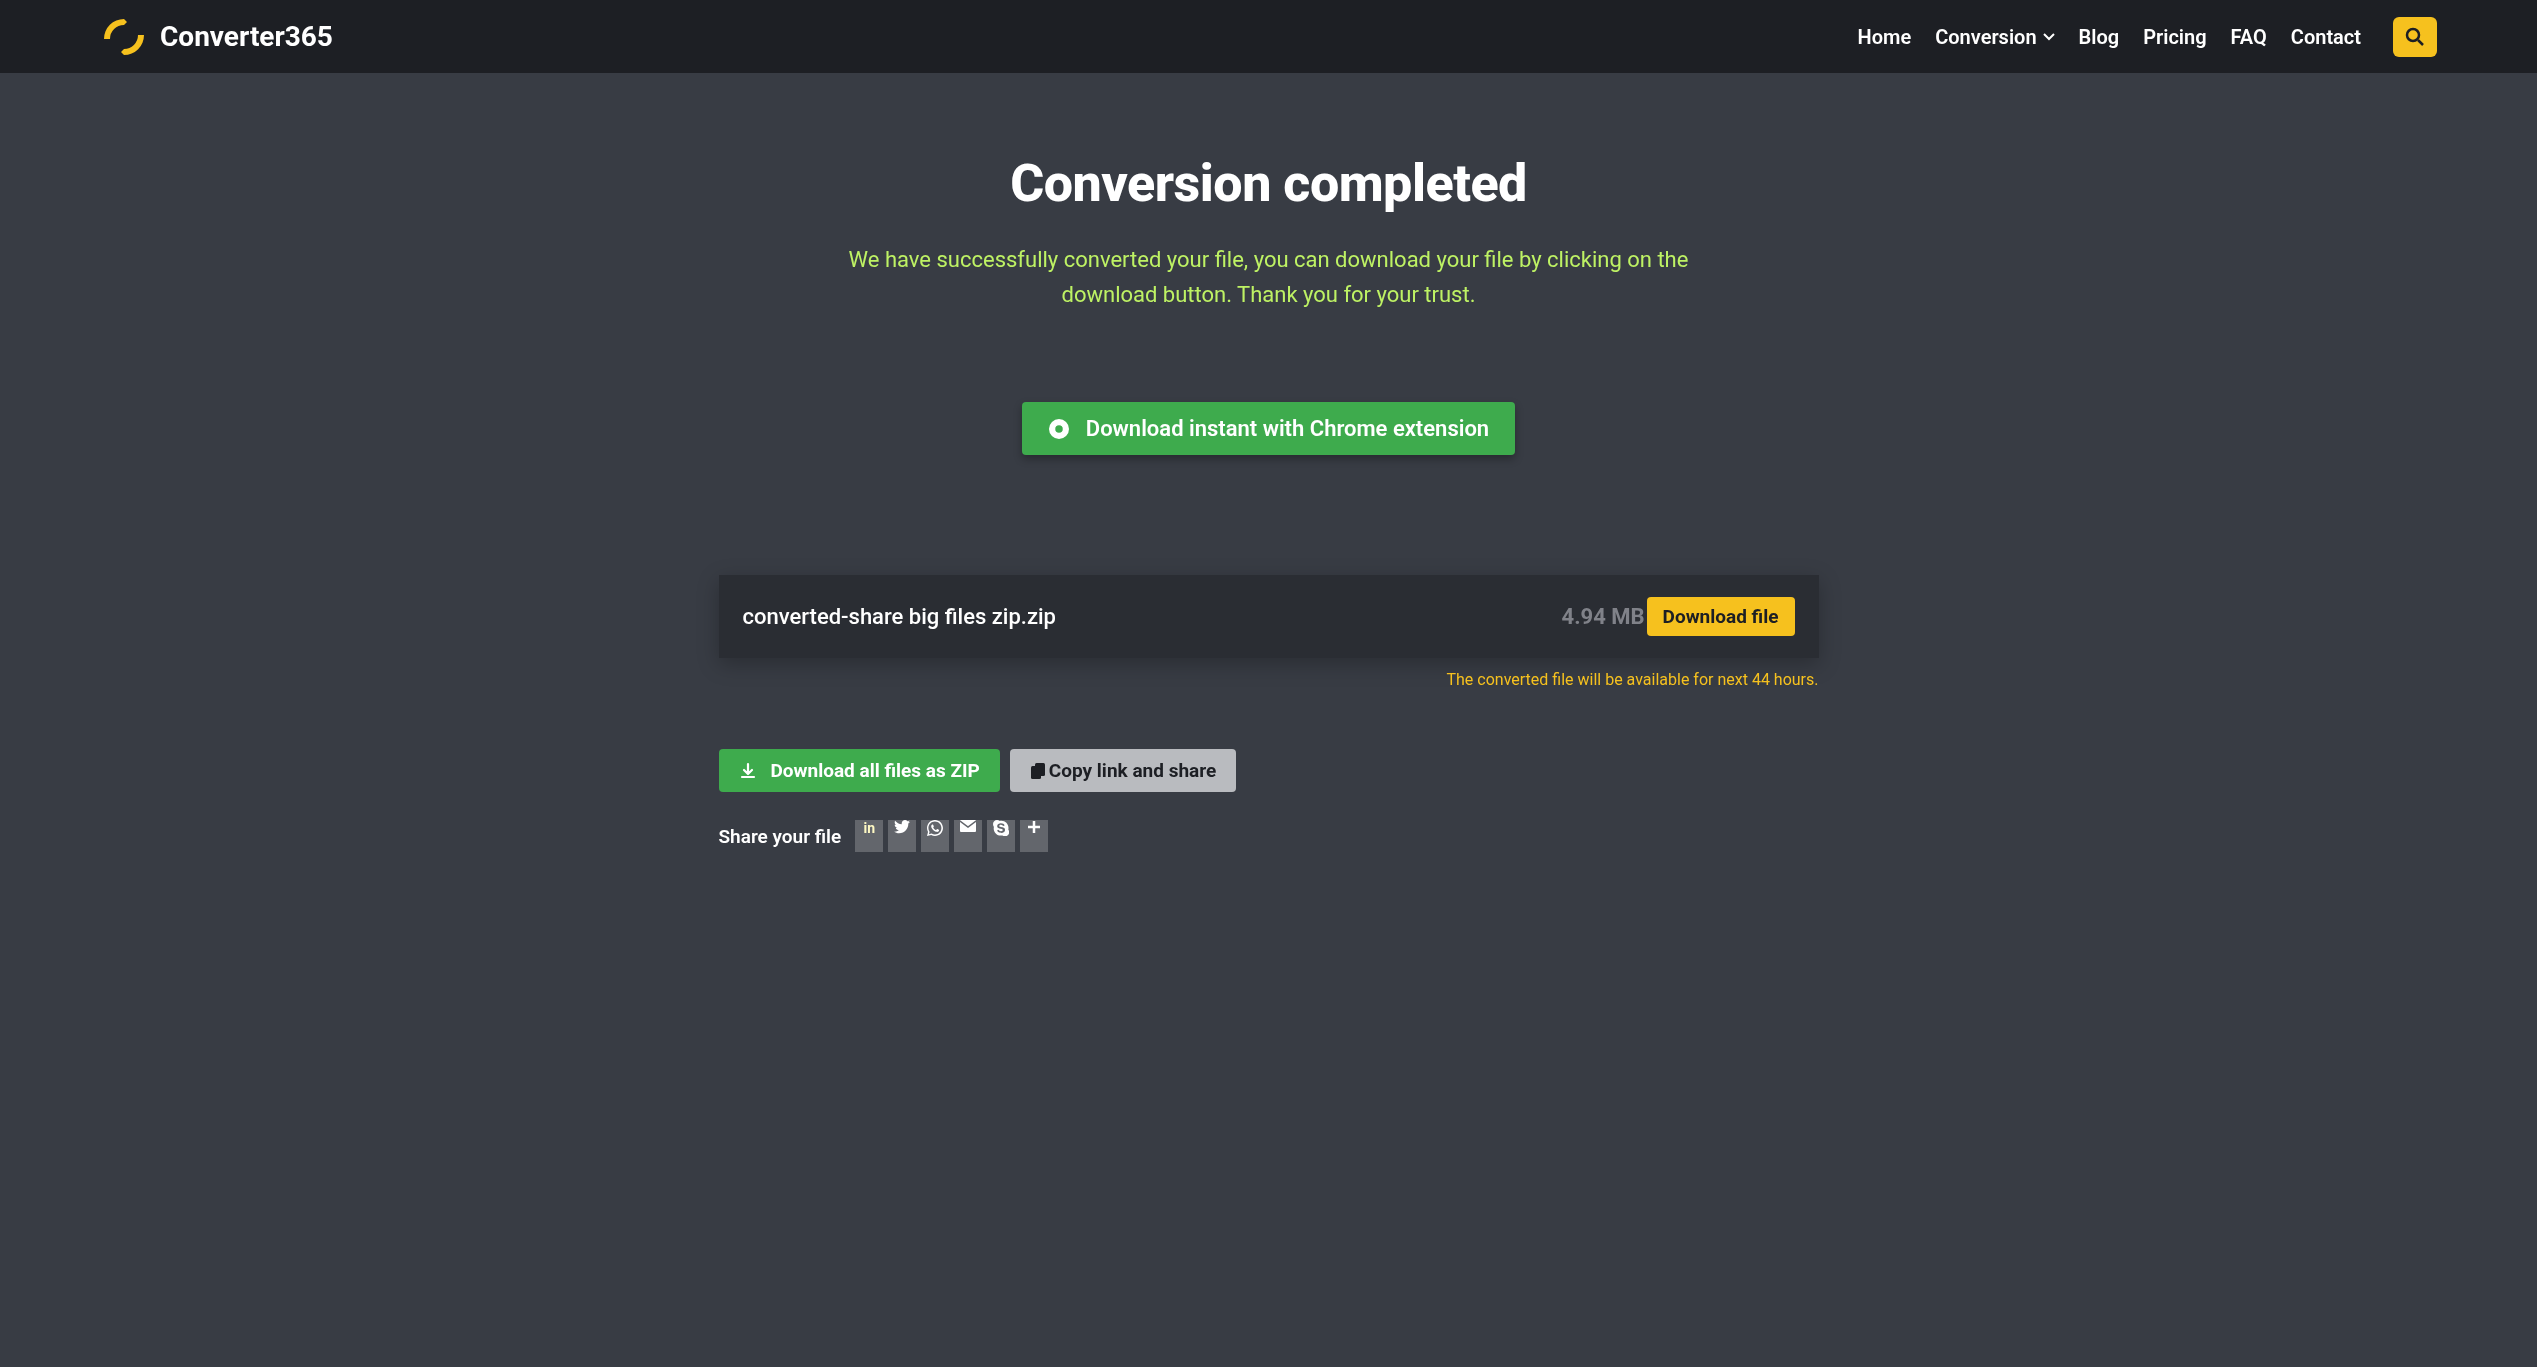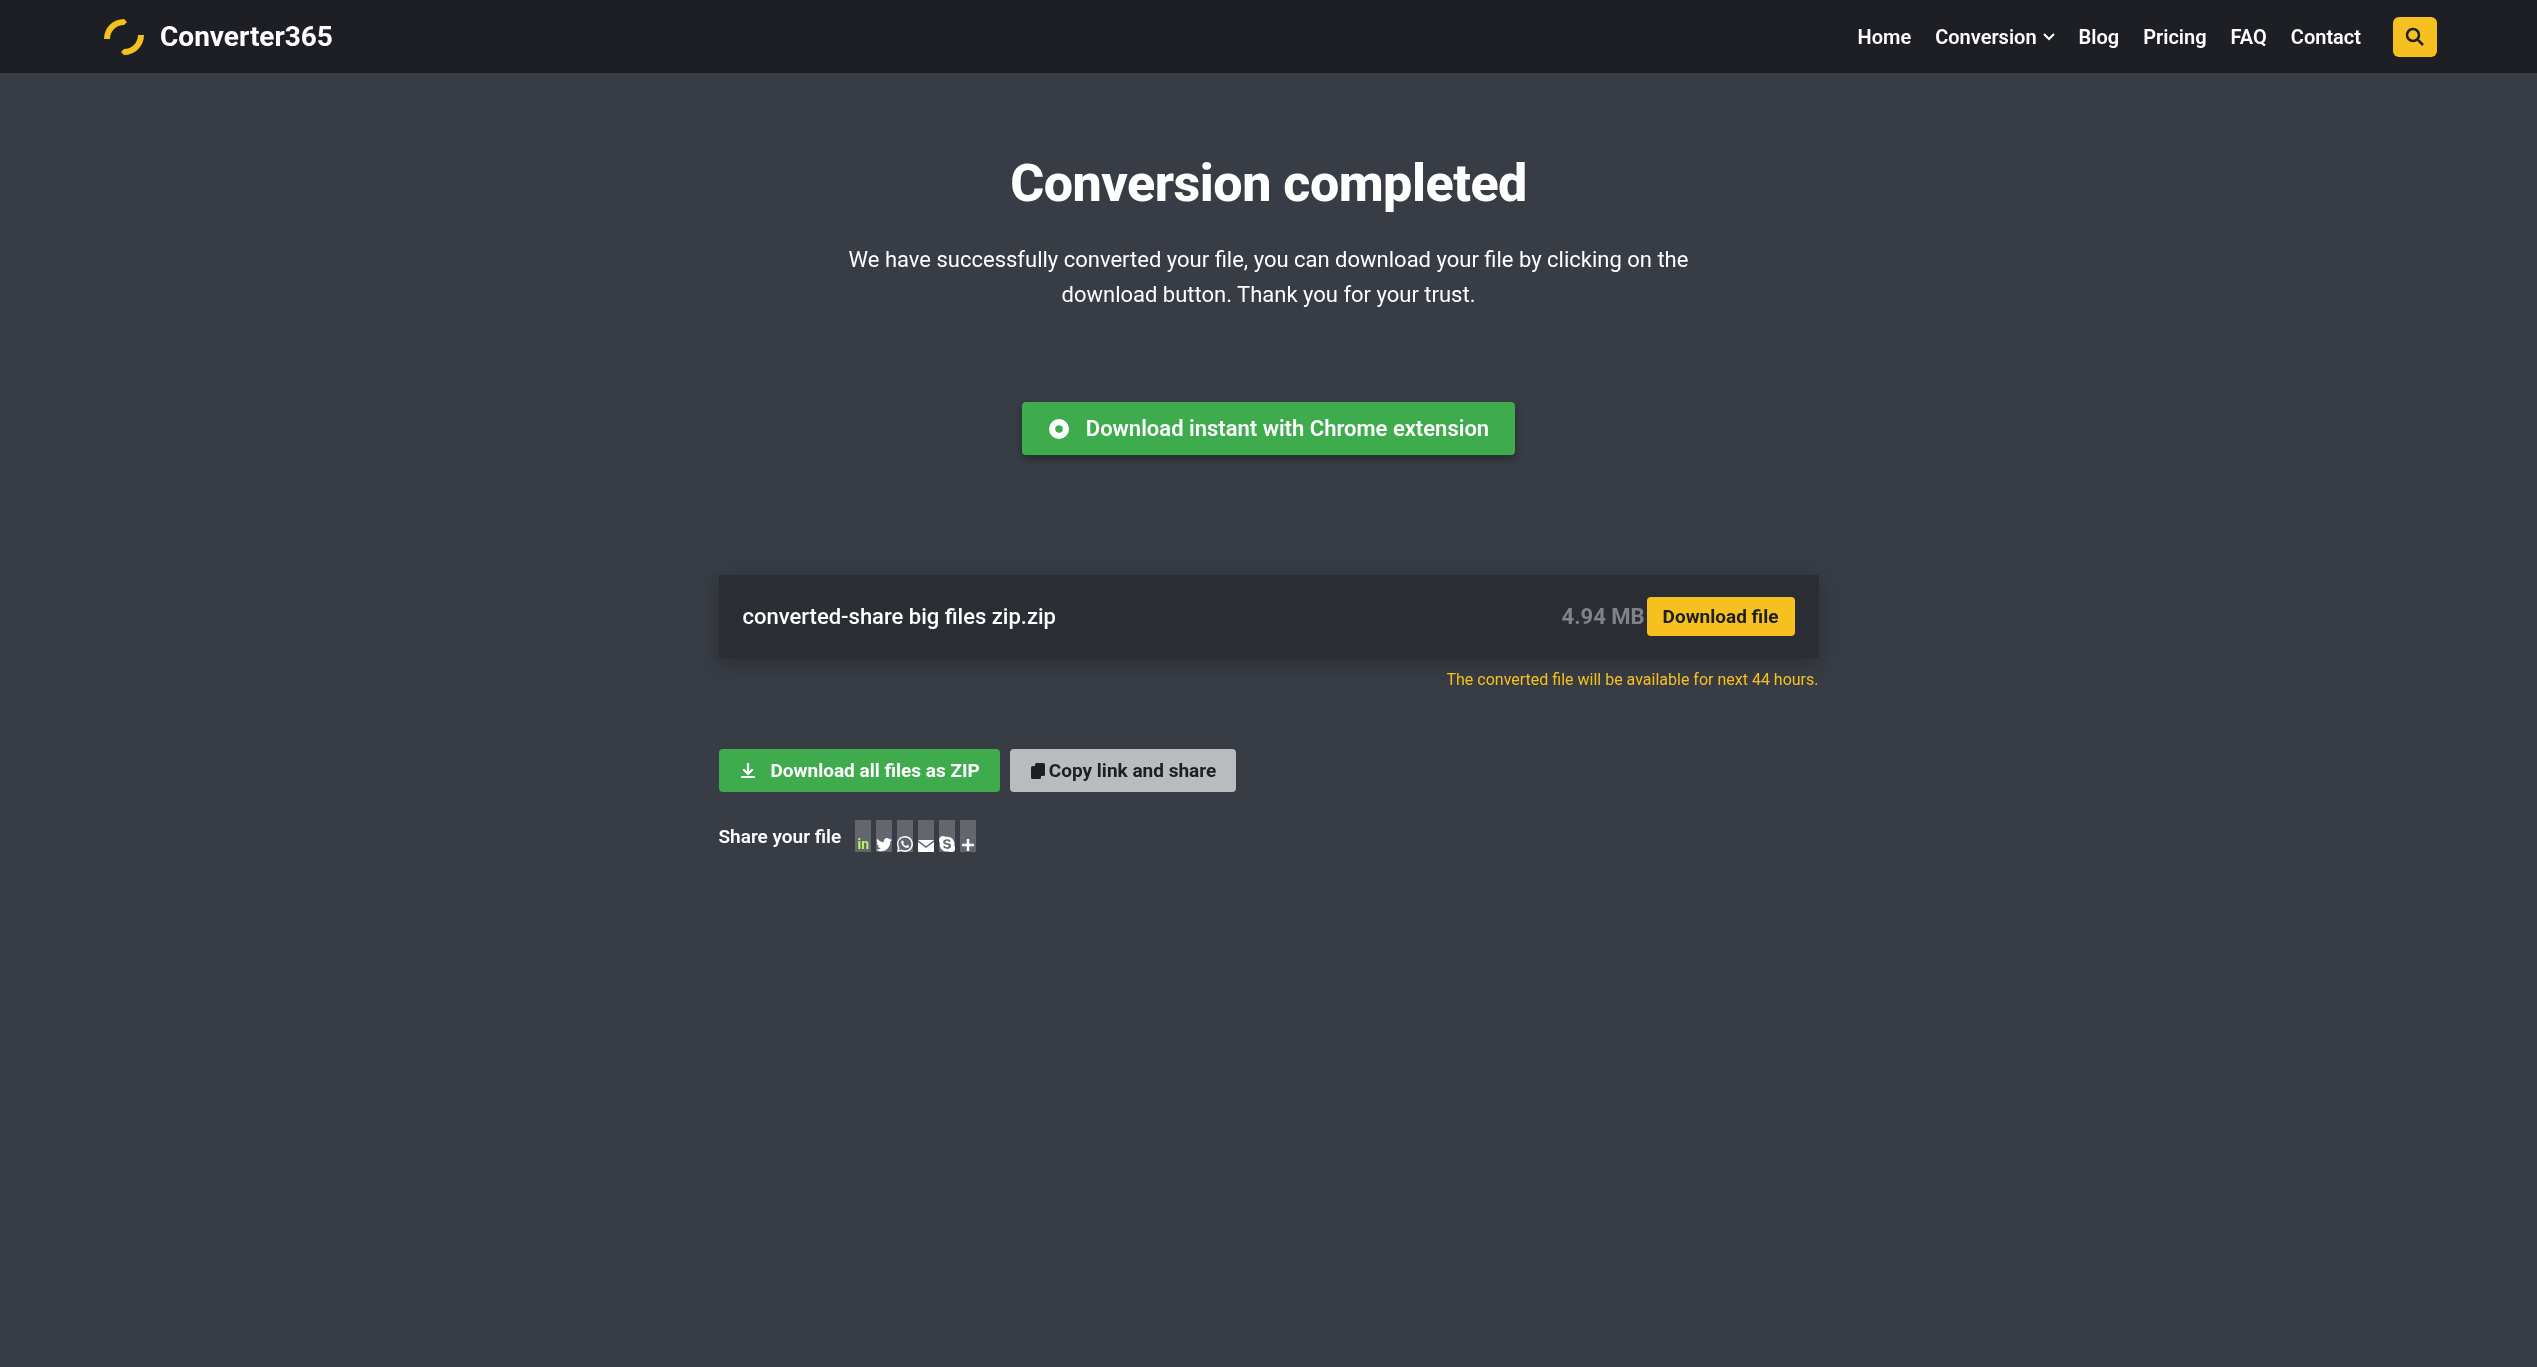--- a/index.html
+++ b/index.html
@@ -68,21 +68,21 @@
 }
 .title {
   font-size: 52px;
   font-weight: 800;
   margin-bottom: 28px;
   letter-spacing: -0.5px;
 }
 .subtitle {
   font-size: 22px;
   font-weight: 400;
-  color: #ffffff;
+  color: #bef264;
   line-height: 1.6;
   max-width: 870px;
   margin: 0 auto 90px auto;
 }
 .chrome-btn {
   display: inline-flex;
   align-items: center;
   gap: 16px;
   background: #3eab4d;
   color: #fff;
@@ -168,28 +168,28 @@
 }
 .share-label {
   font-size: 19px;
   font-weight: 600;
 }
 .share-icons {
   display: flex;
   gap: 5px;
 }
 .share-icon {
-  width: 16px;
+  width: 28px;
   height: 32px;
   background: #63666c;
   display: flex;
-  align-items: flex-end;
+  align-items: flex-start;
   justify-content: center;
   cursor: pointer;
-  color: #bef264;
+  color: #fef9c3;
 }
 svg { display: block; }
 </style>
 </head>
 <body>
 
 <div class="header">
   <div class="logo">
     <span class="logo-icon">
       <svg width="48" height="48" viewBox="0 0 48 48">

